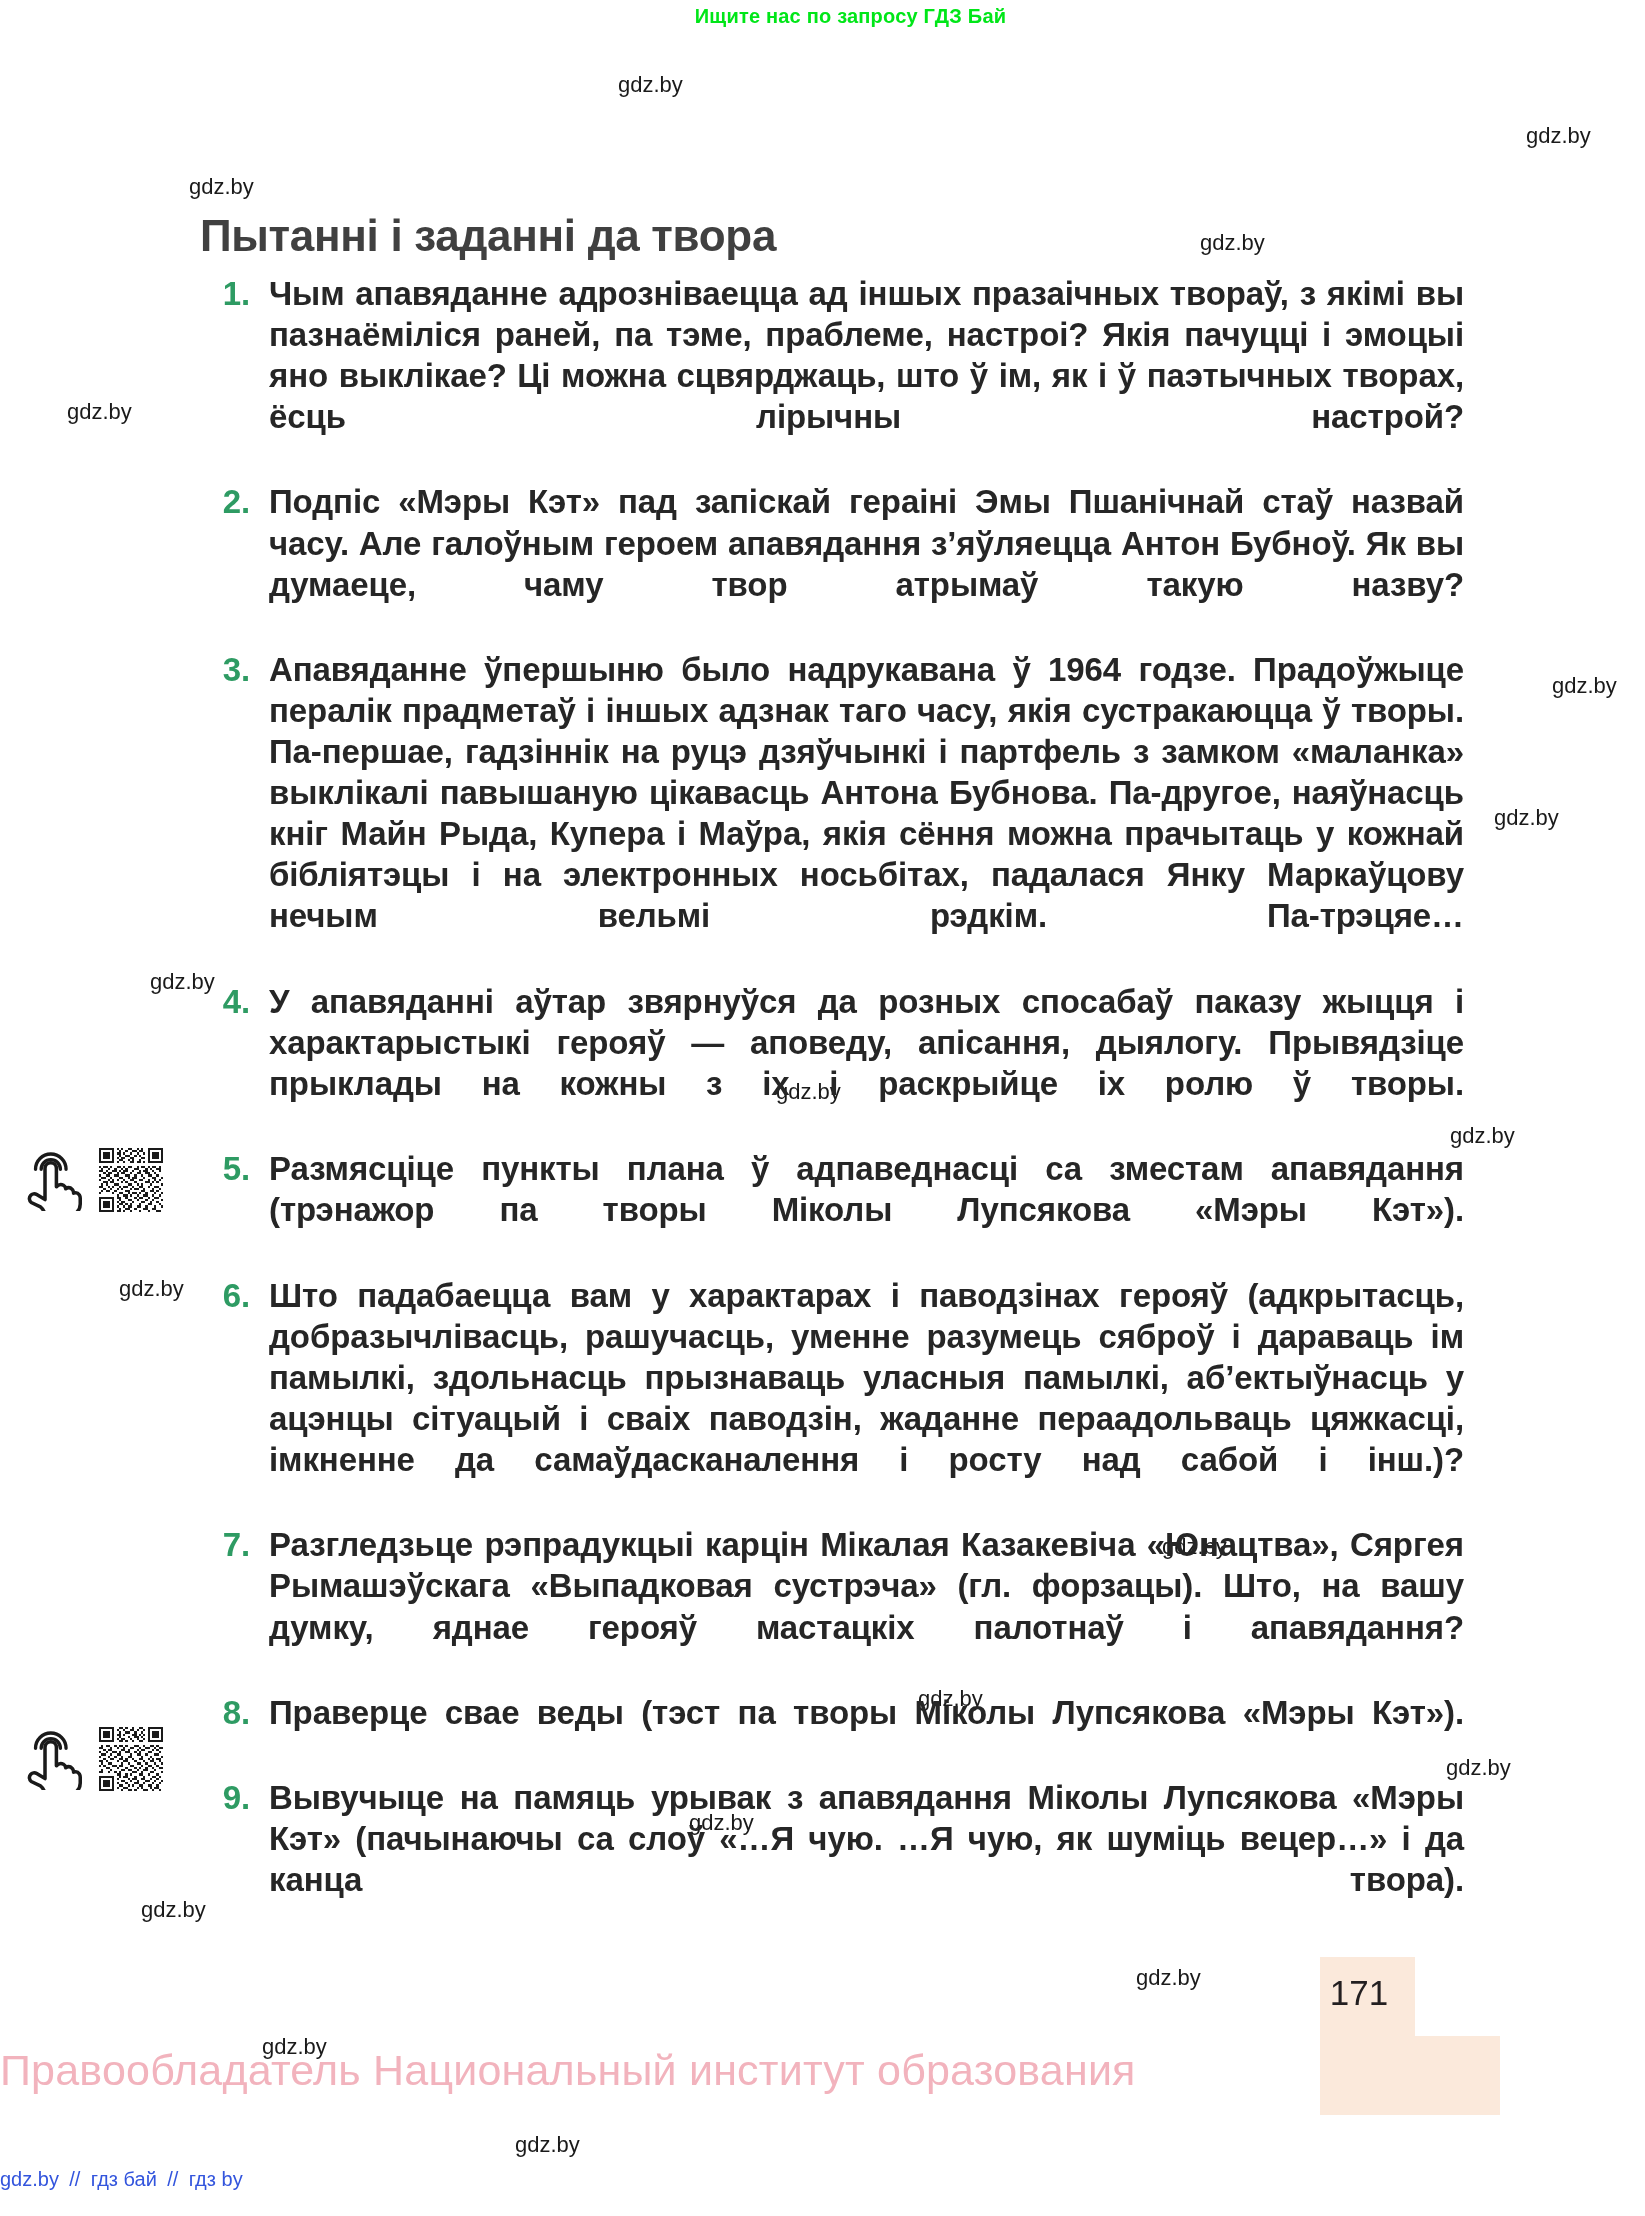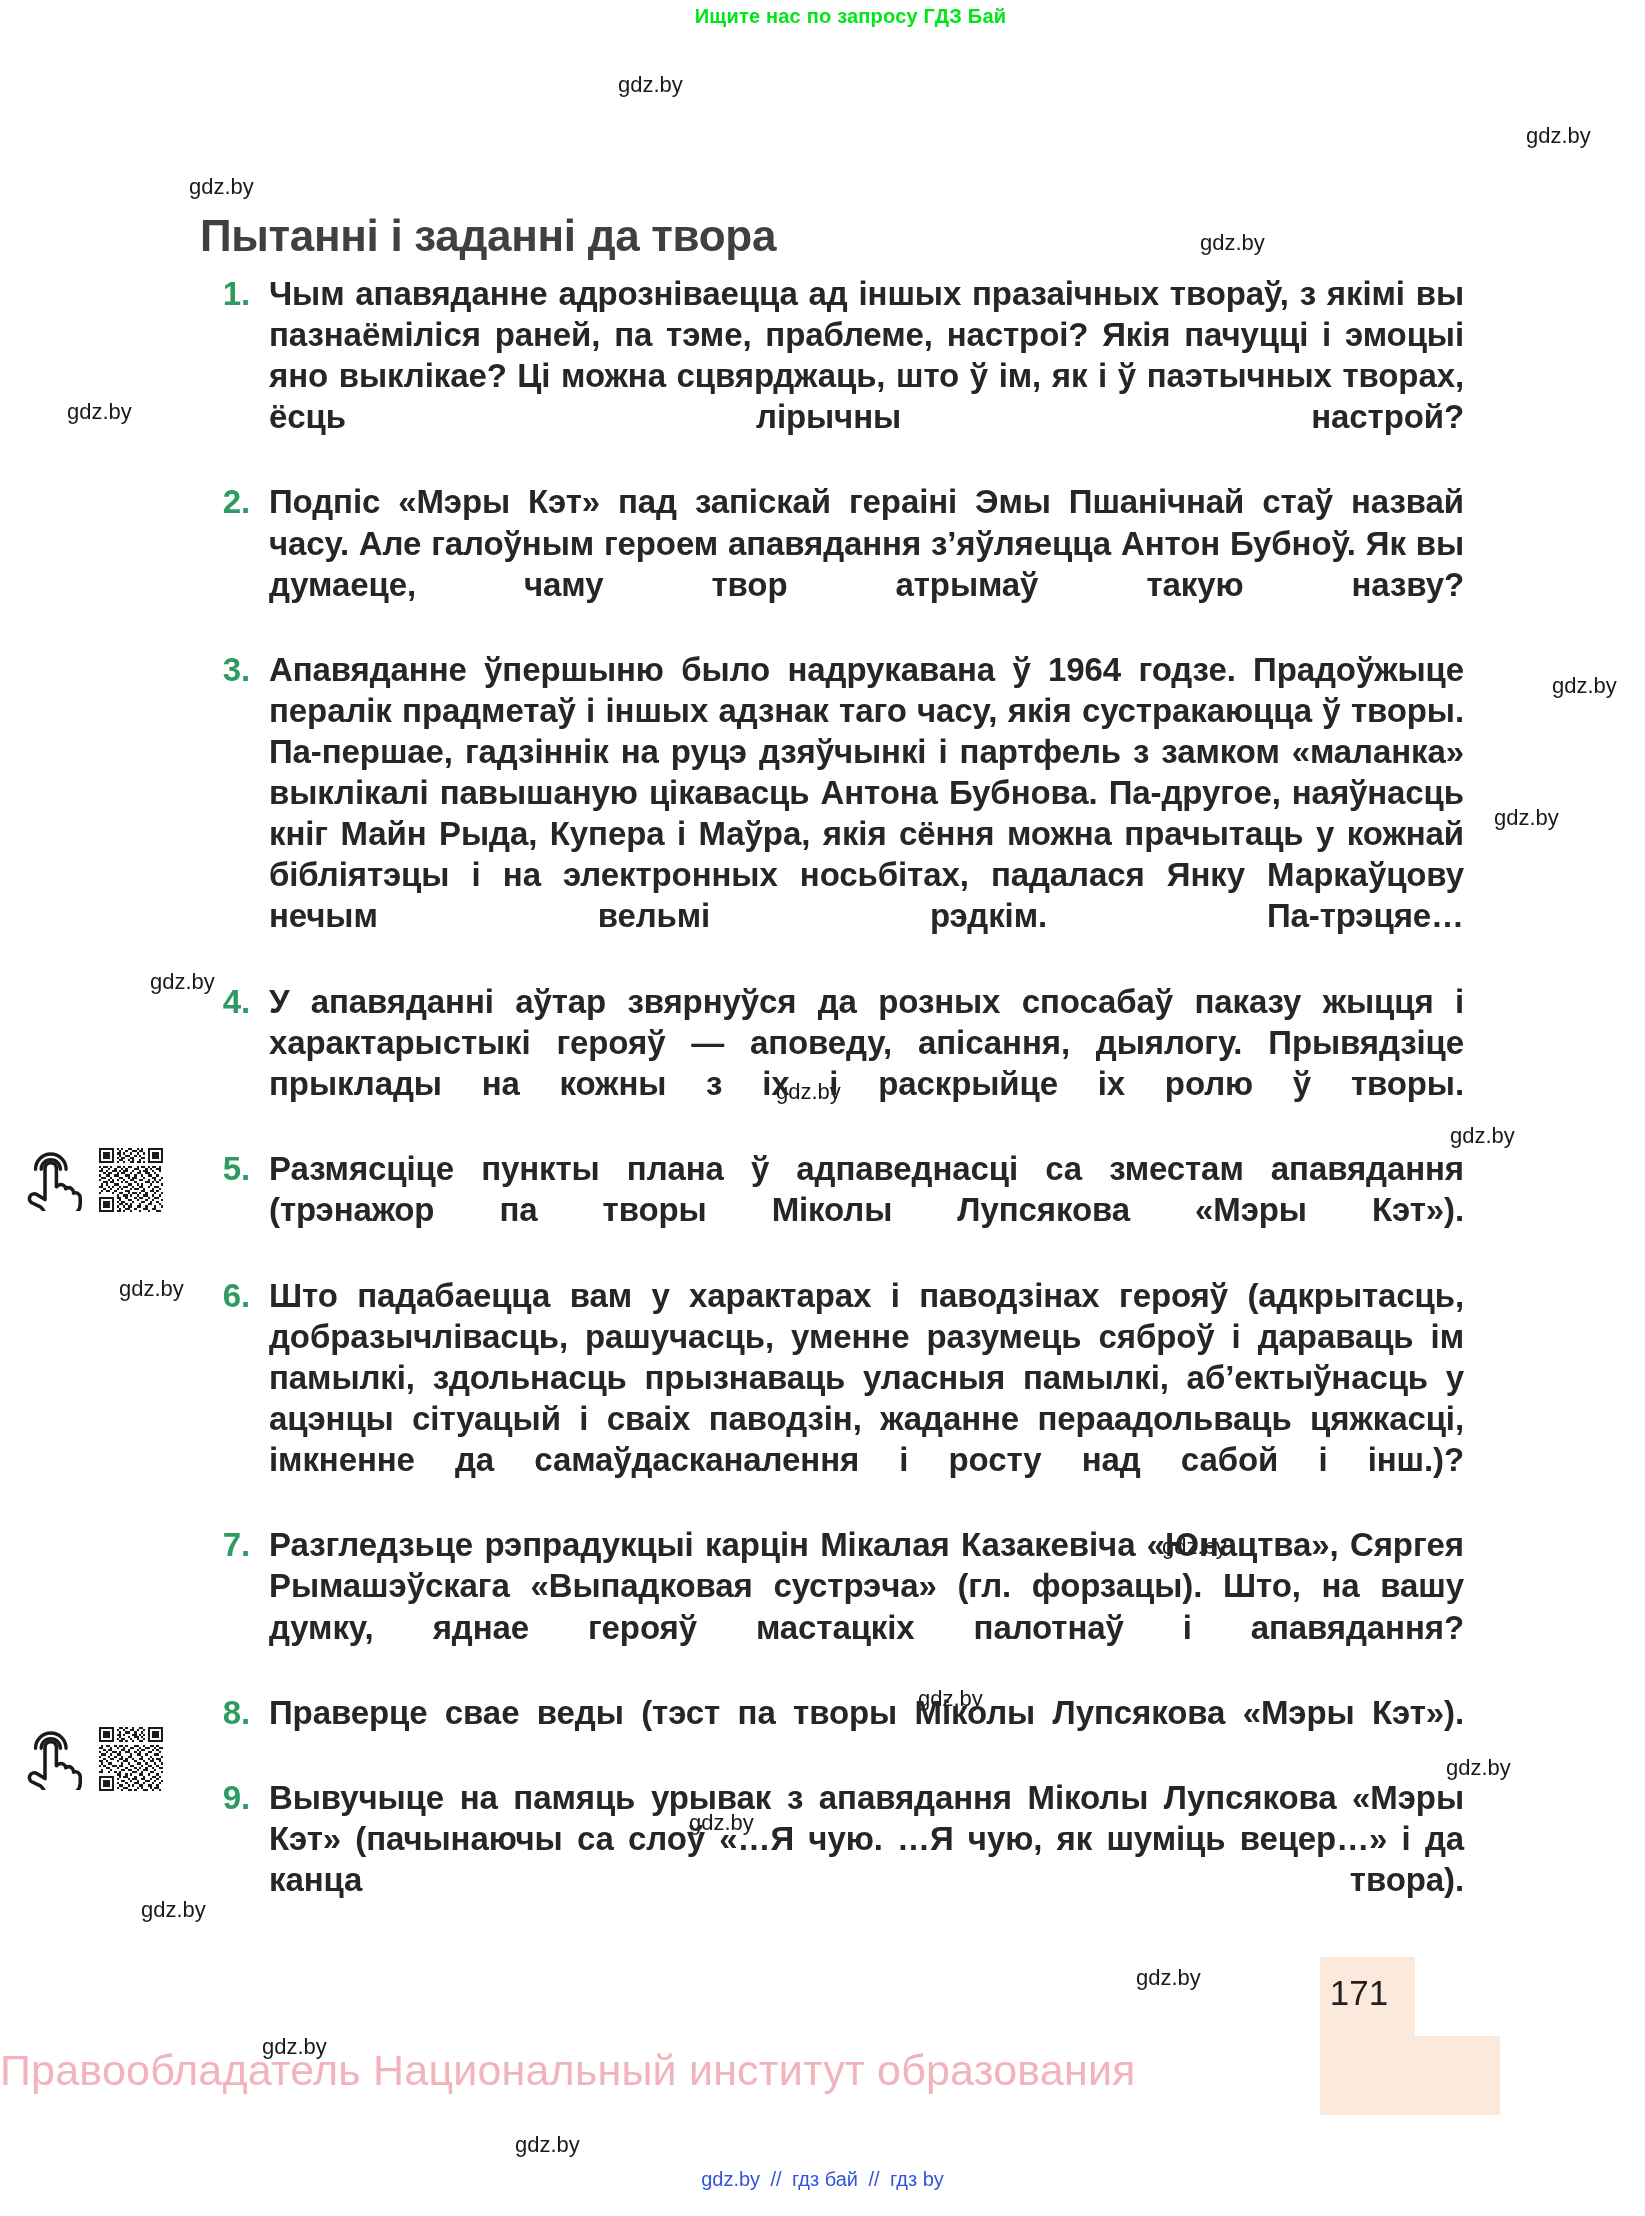--- a/index.html
+++ b/index.html
@@ -148,21 +148,20 @@
     font-size: 43px;
     color: #f2b3bd;
     white-space: nowrap;
     letter-spacing: 0.2px;
   }
   .footer-links {
     position: absolute;
     left: 0;
     top: 2168px;
     width: 1645px;
-    text-align: center;
     font-size: 20px;
     color: #3355dd;
     white-space: nowrap;
   }
   .footer-links .sep { color: #3355dd; padding: 0 4.8px; }
 </style>
 </head>
 <body>
 
 <div id="page">

